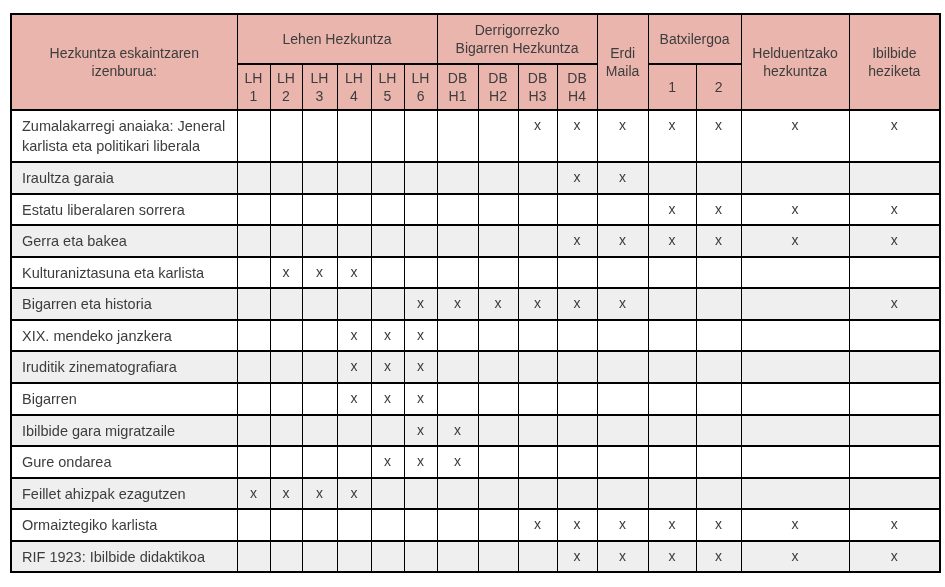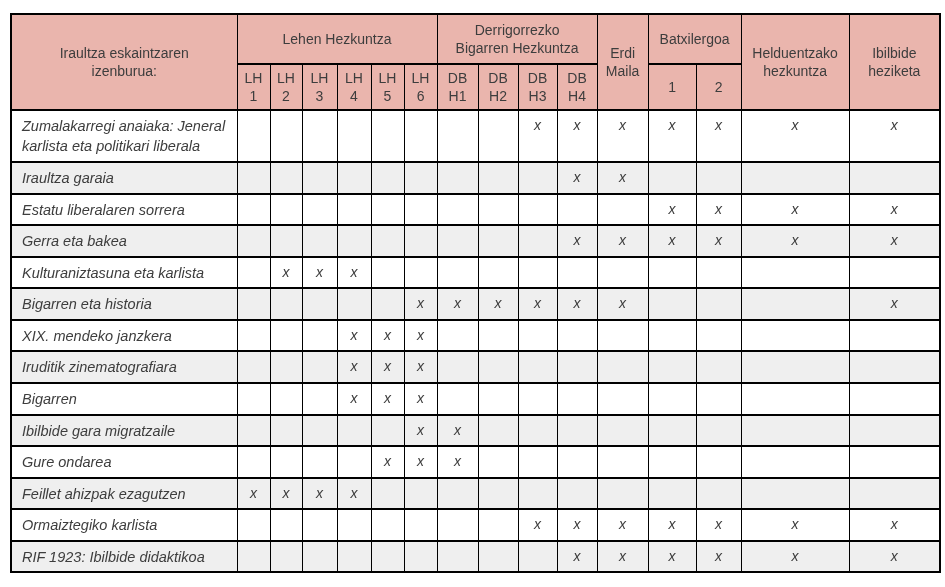--- a/index.html
+++ b/index.html
@@ -37,21 +37,21 @@
     background: var(--header-bg);
     text-align: center;
     vertical-align: middle;
     font-size: 14px;
     line-height: 1.3;
     white-space: pre-line;
     padding: 2px;
   }
   thead tr.group-row { height: 50px; }
   thead tr.sub-row { height: 46px; }
-  tbody tr { height: 30px; font-style: italic; }
+  tbody tr { height: 30px; }
   tbody tr:first-child { height: 52px; }
   tbody tr:nth-child(even) { background: var(--row-alt-bg); }
   td.label-cell {
     text-align: left;
     vertical-align: top;
     padding: 6px 6px 4px 10px;
     font-size: 14.5px;
     line-height: 1.35;
   }
   td.mark-cell {
@@ -78,21 +78,21 @@
       <col style="width:39px">
       <col style="width:40px">
     <col style="width:51px">
     <col style="width:48px">
       <col style="width:45px">
     <col style="width:108px">
     <col style="width:91px">
   </colgroup>
   <thead>
     <tr class="group-row">
-      <th rowspan="2">Iraultza eskaintzaren
+      <th rowspan="2">Hezkuntza eskaintzaren
 izenburua:</th>
       <th colspan="6">Lehen Hezkuntza</th>
       <th colspan="4">Derrigorrezko
 Bigarren Hezkuntza</th>
       <th rowspan="2">Erdi
 Maila</th>
       <th colspan="2">Batxilergoa</th>
       <th rowspan="2">Helduentzako
 hezkuntza</th>
       <th rowspan="2">Ibilbide

